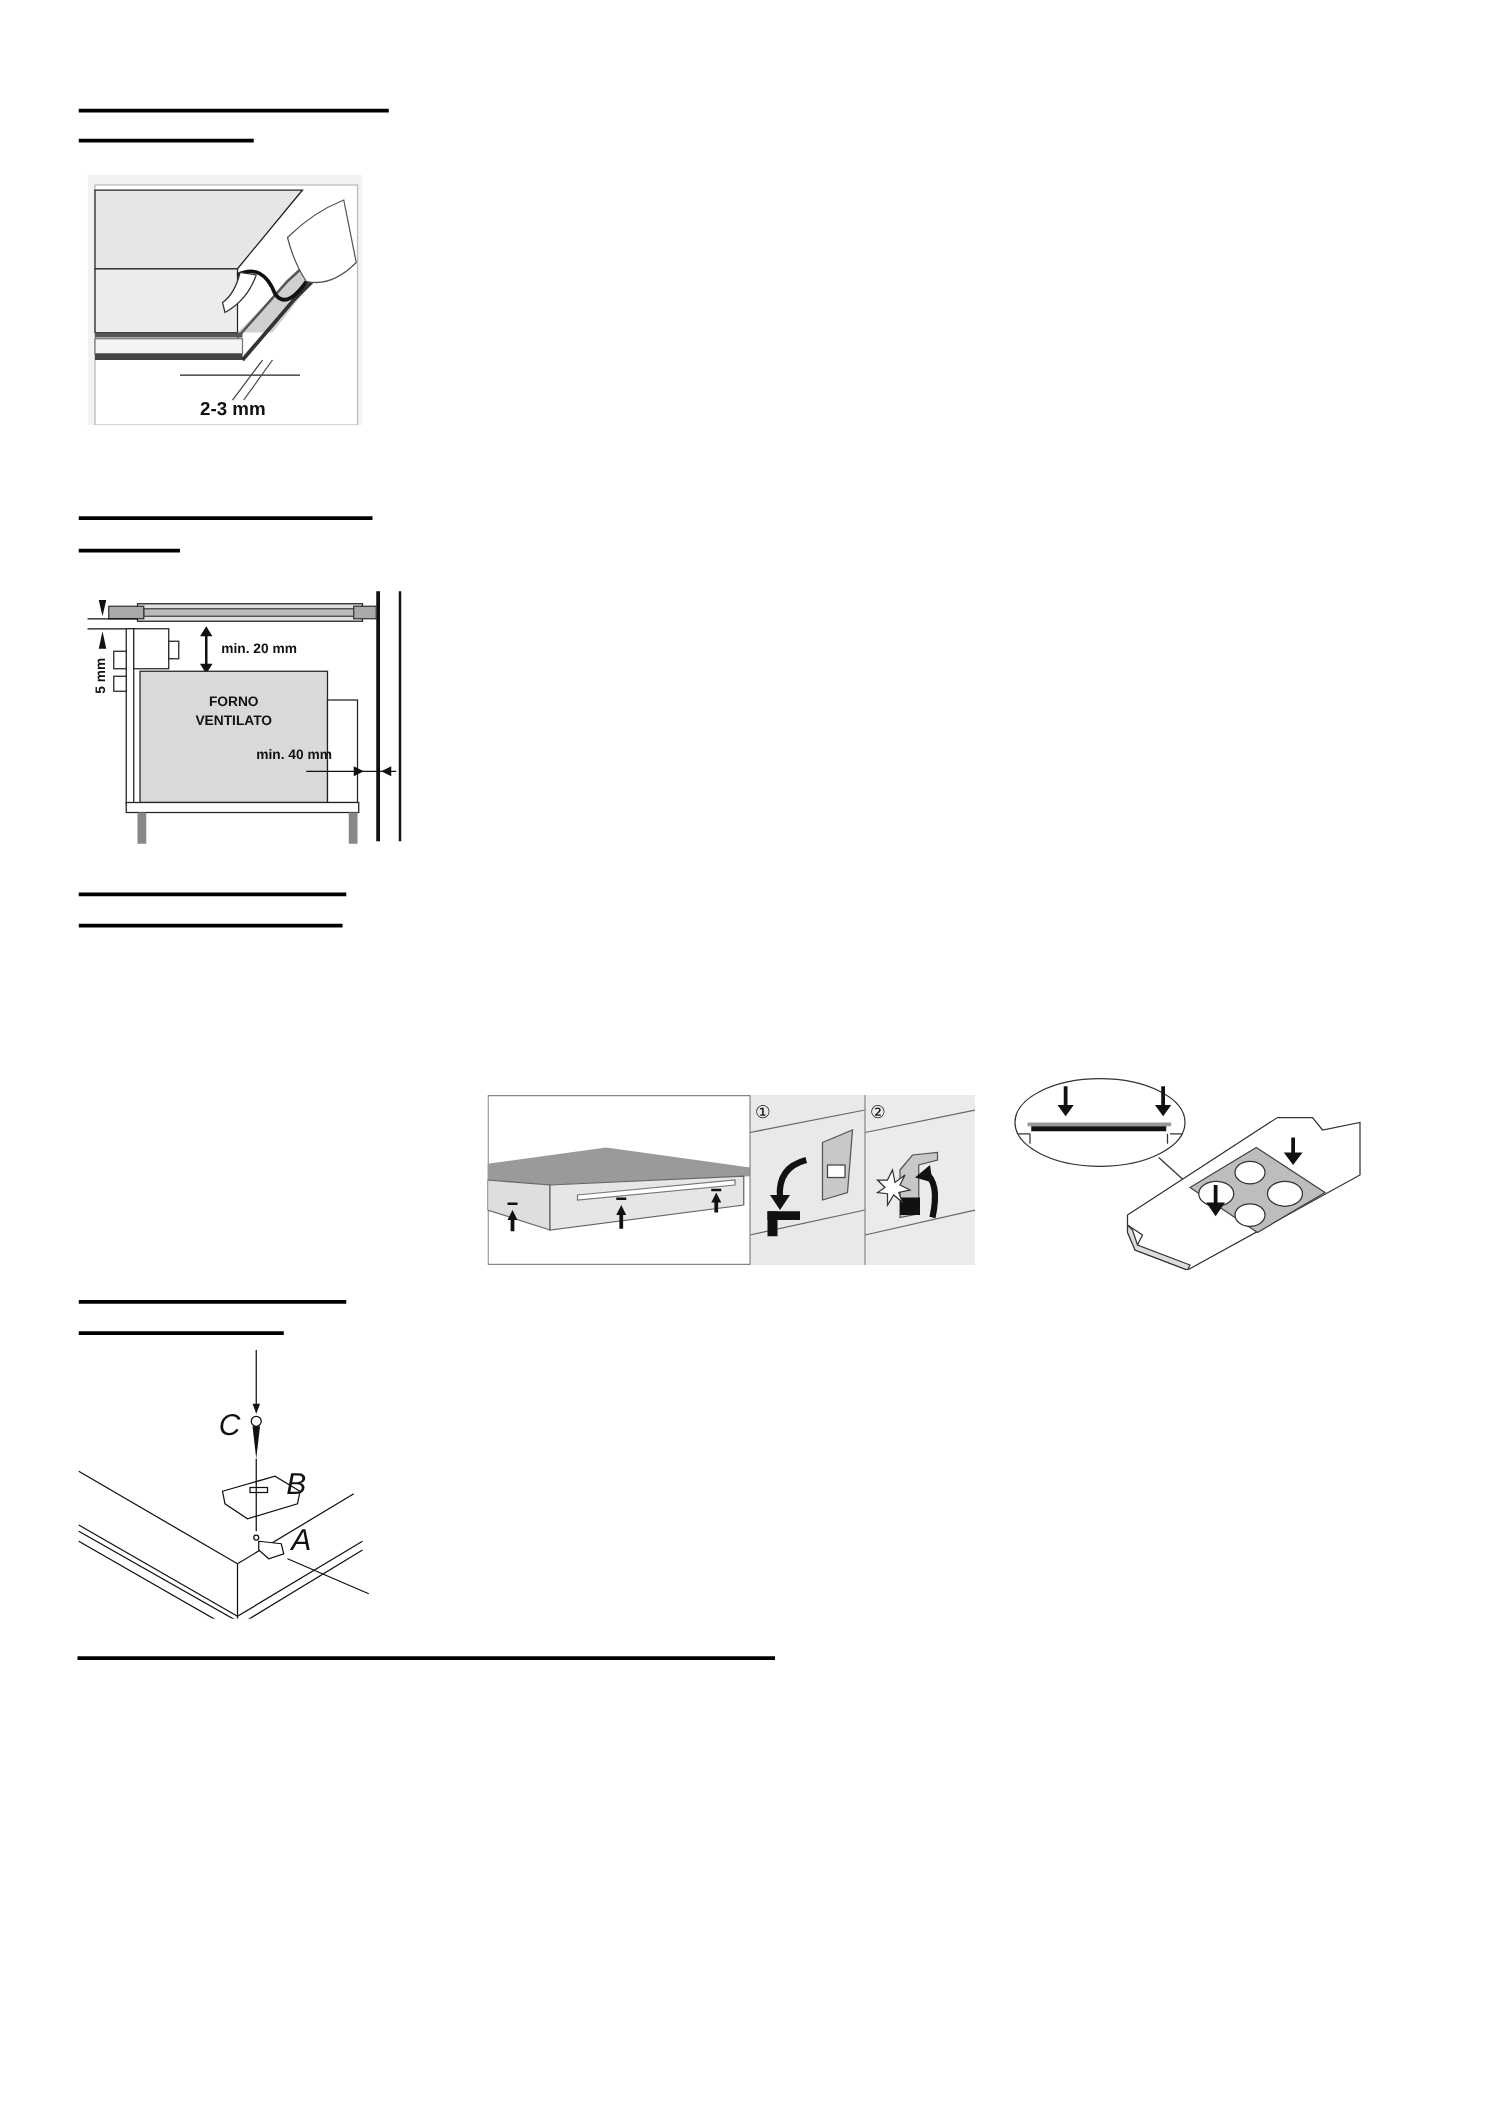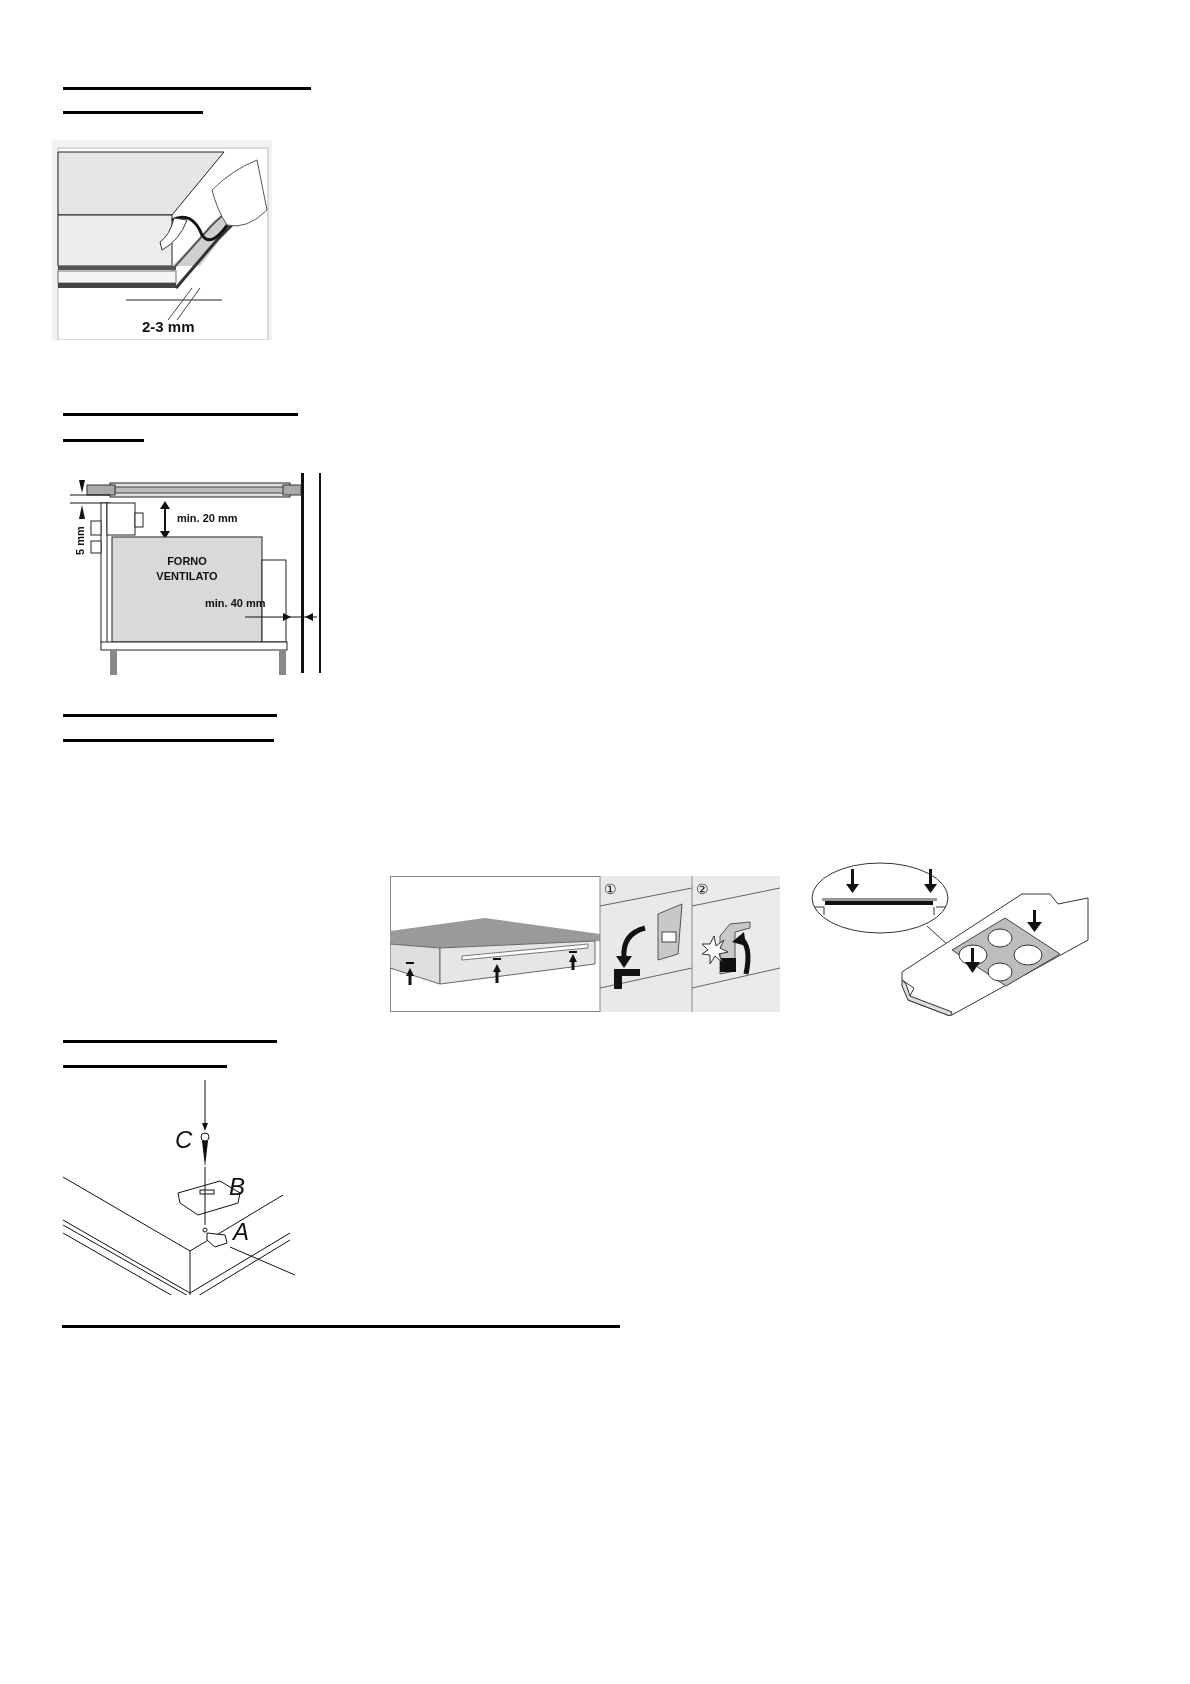--- a/index.html
+++ b/index.html
@@ -9,21 +9,21 @@
   .fig svg{display:block;}
   .lbl{font-family:"Liberation Sans",sans-serif;font-weight:bold;fill:#111;}
   .ital{font-family:"Liberation Sans",sans-serif;font-style:italic;fill:#111;}
 </style>
 </head>
 <body>
 
 <div class="rule" style="left:63px;top:87px;width:248px;"></div>
 <div class="rule" style="left:63px;top:111px;width:140px;"></div>
 
-<div class="fig" style="left:52px;top:140px;width:220px;height:200px;">
+<div class="fig" style="left:70px;top:140px;width:220px;height:200px;">
   <svg width="220" height="200" viewBox="0 0 220 200">
     <rect x="0" y="0" width="220" height="200" fill="#f2f2f2"></rect>
     <rect x="6" y="8" width="210" height="192" fill="#fff" stroke="#bbb"></rect>
     <polygon points="6,12 172,12 120,75 6,75" fill="#e6e6e6" stroke="#222"></polygon>
     <polygon points="6,75 120,75 120,126 6,126" fill="#ececec" stroke="#222"></polygon>
     <polygon points="6,126 120,126 148,126 190,72 205,62 205,50 192,52 160,86 120,126" fill="#d0d0d0"></polygon>
     <rect x="6" y="126" width="118" height="4" fill="#555"></rect>
     <rect x="6" y="131" width="118" height="12" fill="#f4f4f4" stroke="#777"></rect>
     <rect x="6" y="143" width="118" height="5" fill="#444"></rect>
     <polyline points="124,148 165,100 205,60" fill="none" stroke="#333" stroke-width="3"></polyline>

